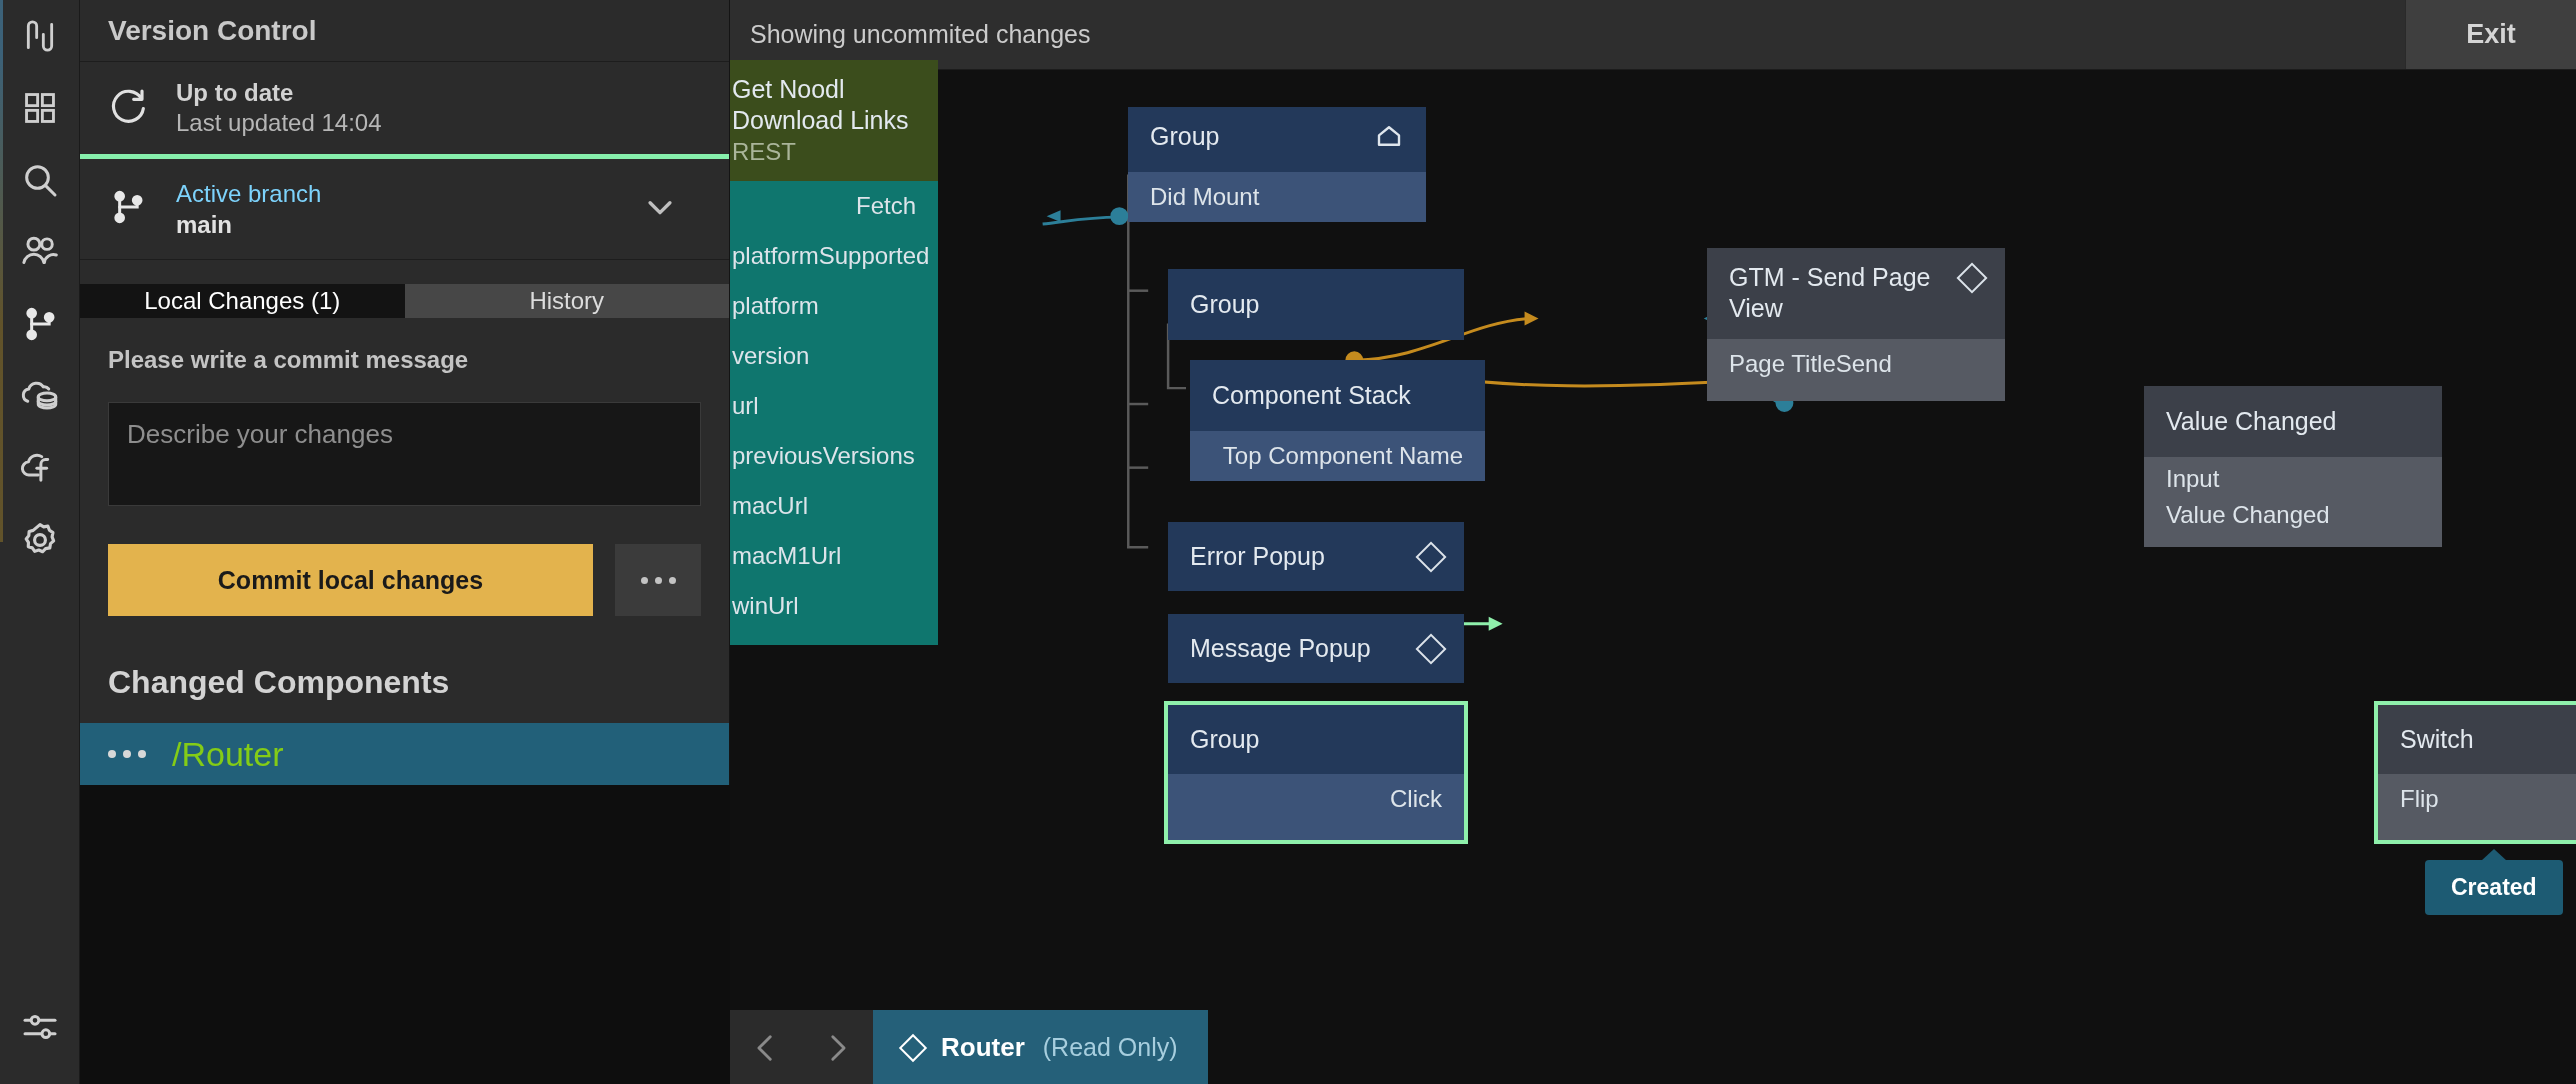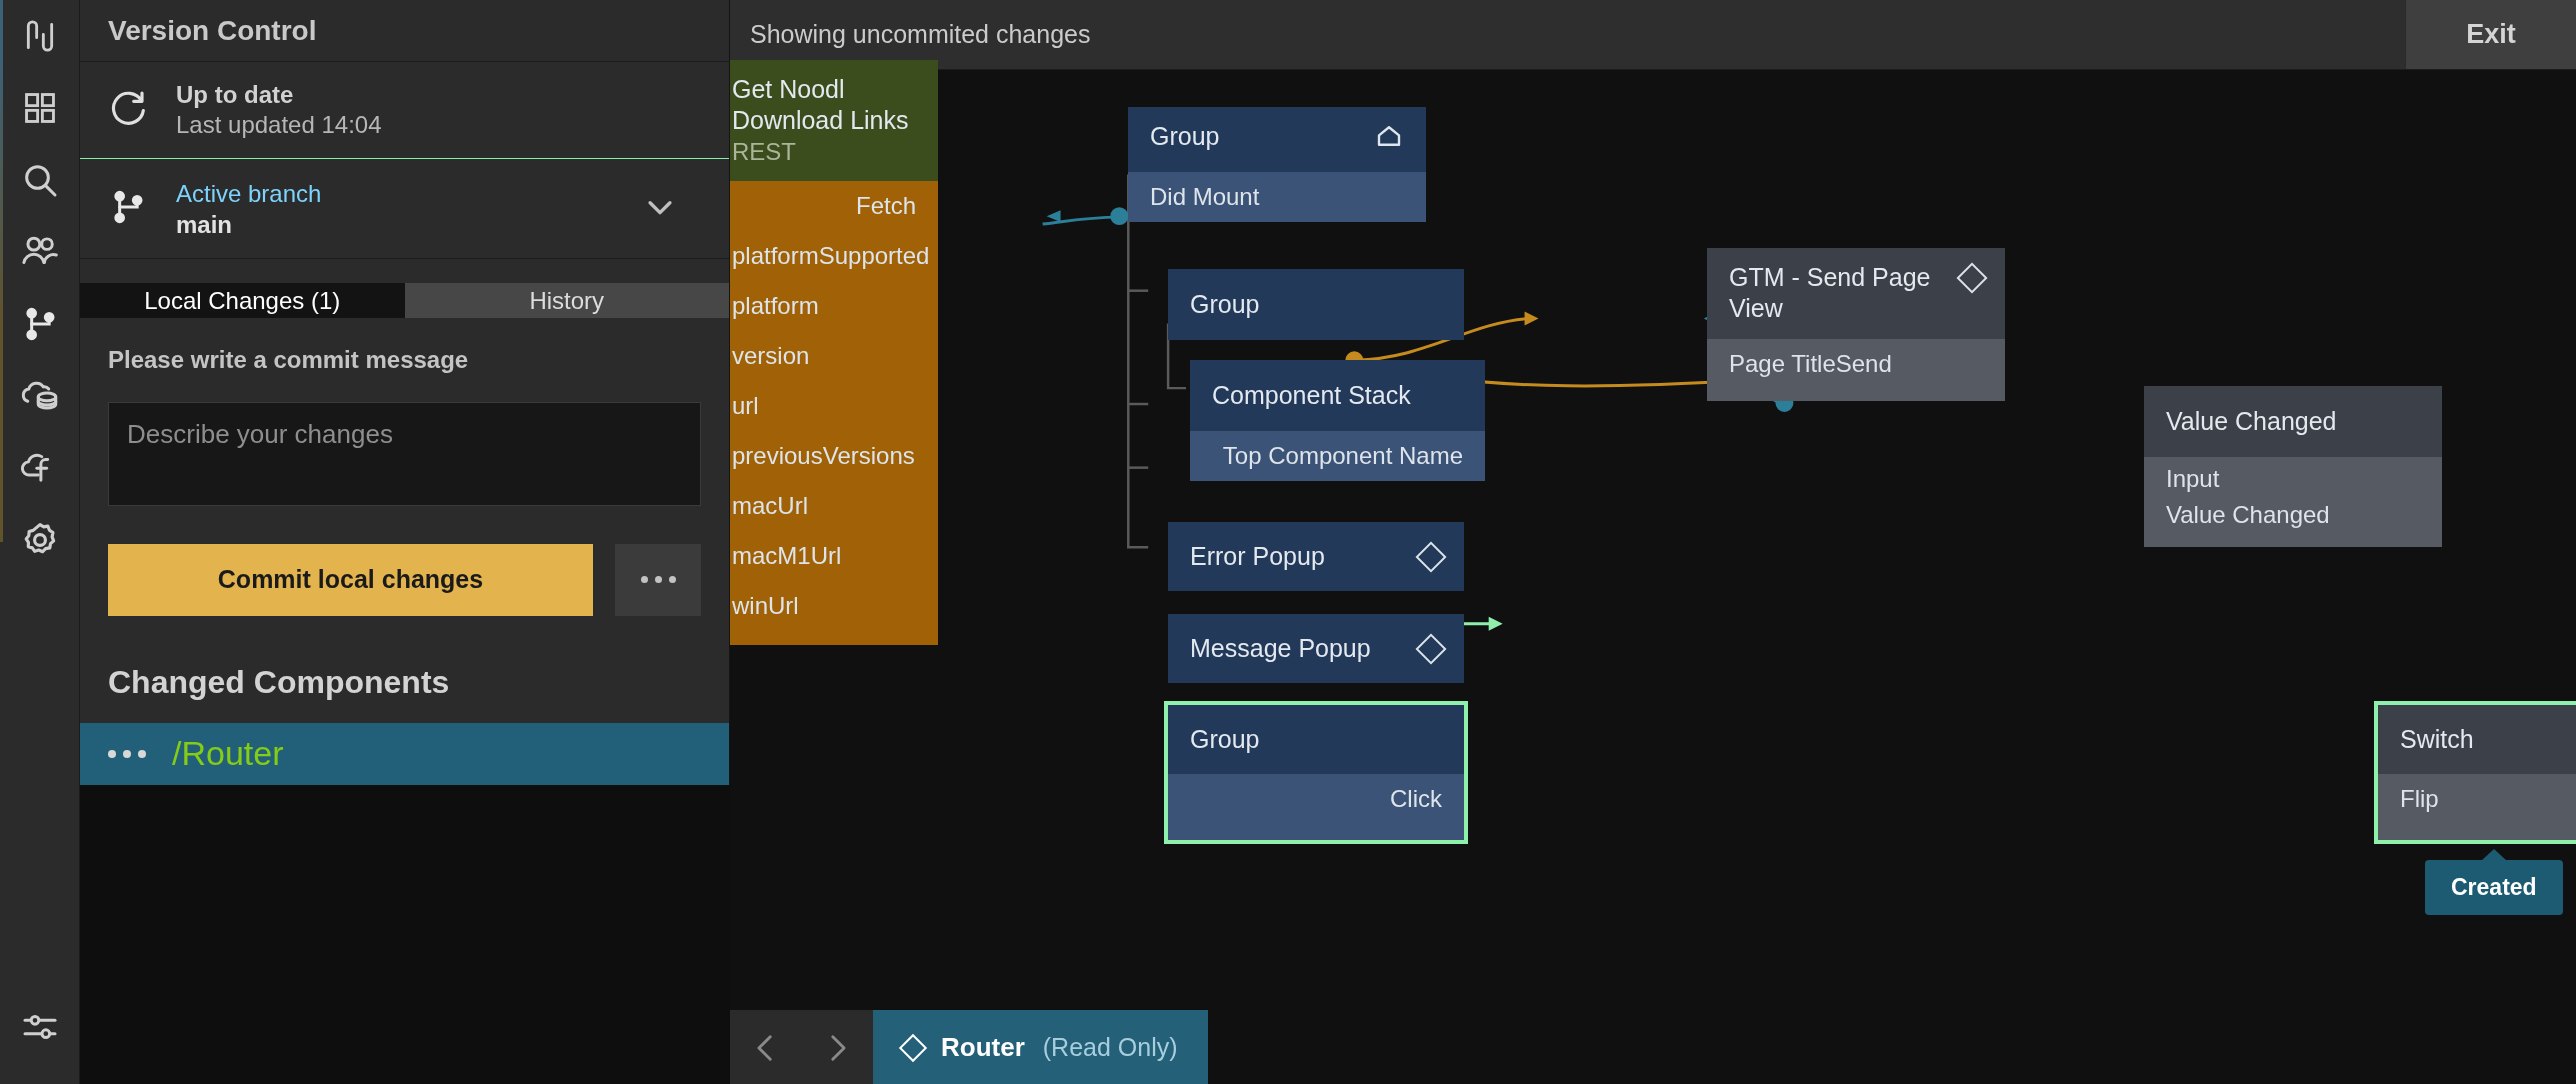--- a/index.html
+++ b/index.html
@@ -42,21 +42,21 @@
   }
   .vc-title {
     height: 70px; display: flex; align-items: center;
     padding: 0 28px;
     font-size: 28px; font-weight: bold; color: #c9c9c9;
     border-bottom: 1px solid #1d1d1d;
   }
   .vc-status {
     height: 109px; display: flex; align-items: center; gap: 28px;
     padding: 0 28px;
-    border-bottom: 1px solid #86efac;
+    border-bottom: 5px solid #86efac;
   }
   .vc-status-text .l1 { font-size: 24px; font-weight: bold; color: #d2d2d2; line-height: 1.25; }
   .vc-status-text .l2 { font-size: 24px; color: #b6b6b6; line-height: 1.25; }
 
   .vc-branch {
     height: 113px; display: flex; align-items: center; gap: 28px;
     padding: 0 28px;
     border-bottom: 1px solid #1d1d1d;
     position: relative;
     cursor: pointer;
@@ -167,21 +167,21 @@
   .node .port.split { justify-content: flex-start; }
 
   
   .n-blue .hdr { background: #23395a; }
   .n-blue .body { background: #3c5378; }
   
   .n-slate .hdr { background: #3c4049; }
   .n-slate .body { background: #565a63; }
   
   .n-green .hdr { background: #3b4d1c; }
-  .n-green .body { background: #a16207; }
+  .n-green .body { background: #0f766e; }
 
   .sel { outline: 4px solid #8ff0ab; outline-offset: 0px; }
 
   .diamond {
     width: 22px; height: 22px;
     border: 2.5px solid #dbe2e9;
     transform: rotate(45deg);
     margin-top: 5px;
     flex: 0 0 22px;
   }

